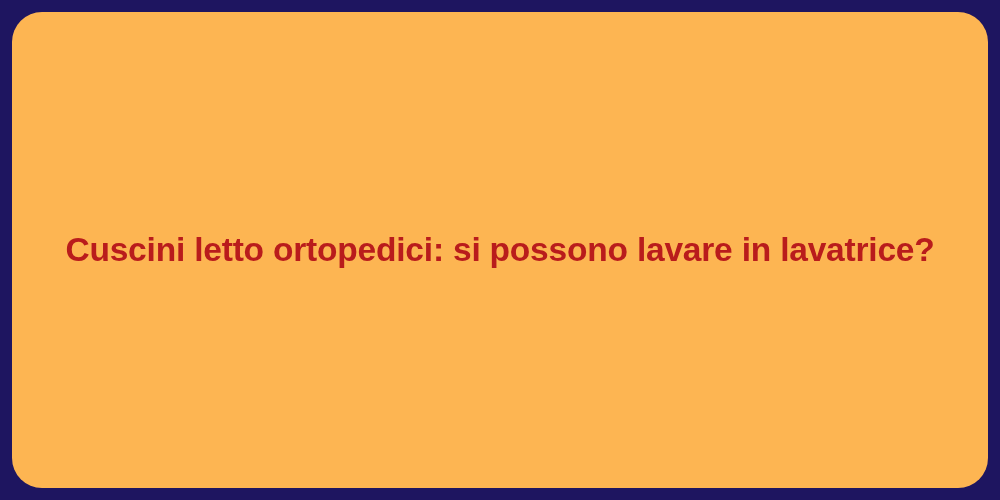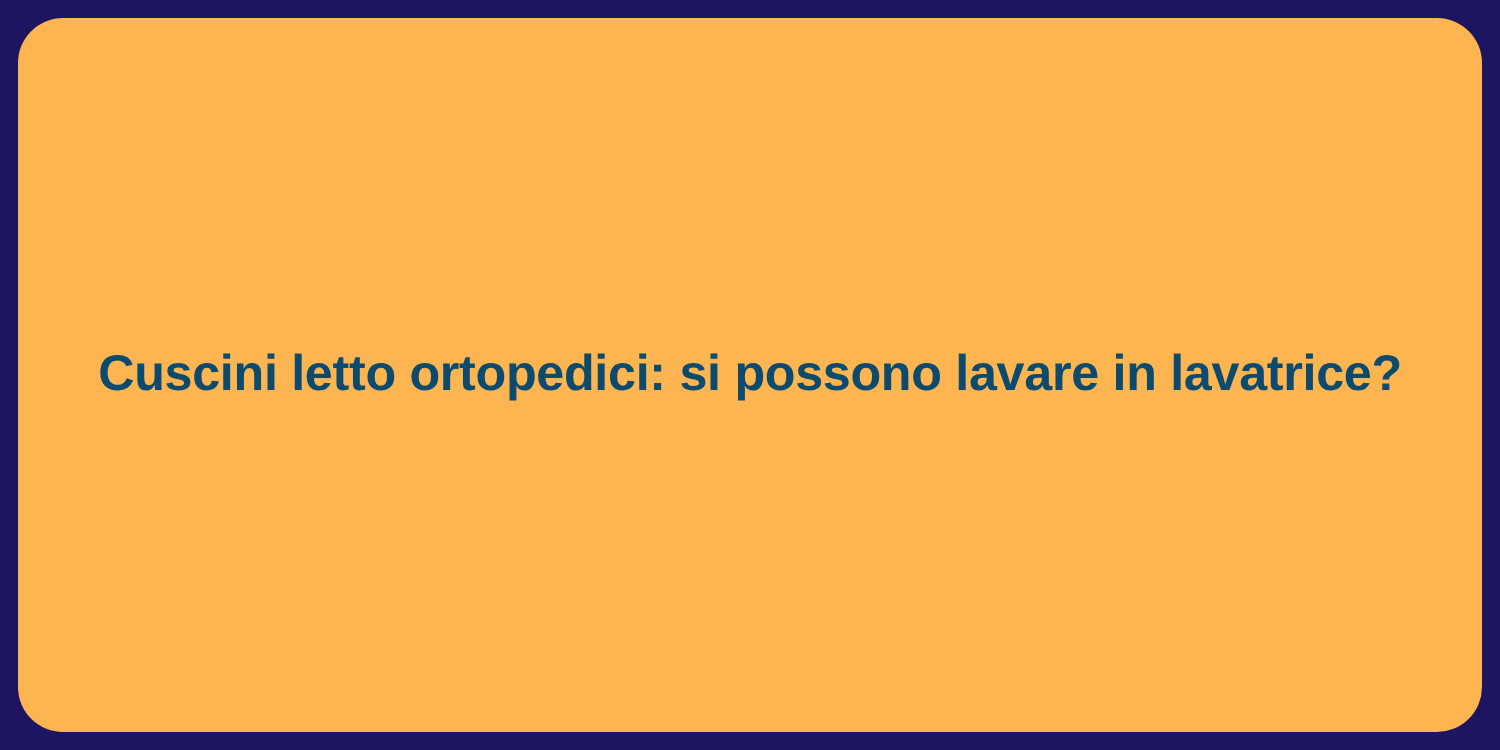--- a/index.html
+++ b/index.html
@@ -29,21 +29,21 @@
     display: flex;
     align-items: center;
     justify-content: center;
     box-sizing: border-box;
     overflow: hidden;
   }
   #title-text {
     display: block;
     width: 100%;
     text-align: center;
-    color: #0c4a6e;
+    color: #b91c1c;
     font-family: "Liberation Sans", sans-serif;
     font-size: 33.5px;
     font-weight: bold;
     letter-spacing: -0.2px;
     line-height: 1.25;
     padding: 0 40px;
     box-sizing: border-box;
     white-space: nowrap;
     margin: 0;
   }

